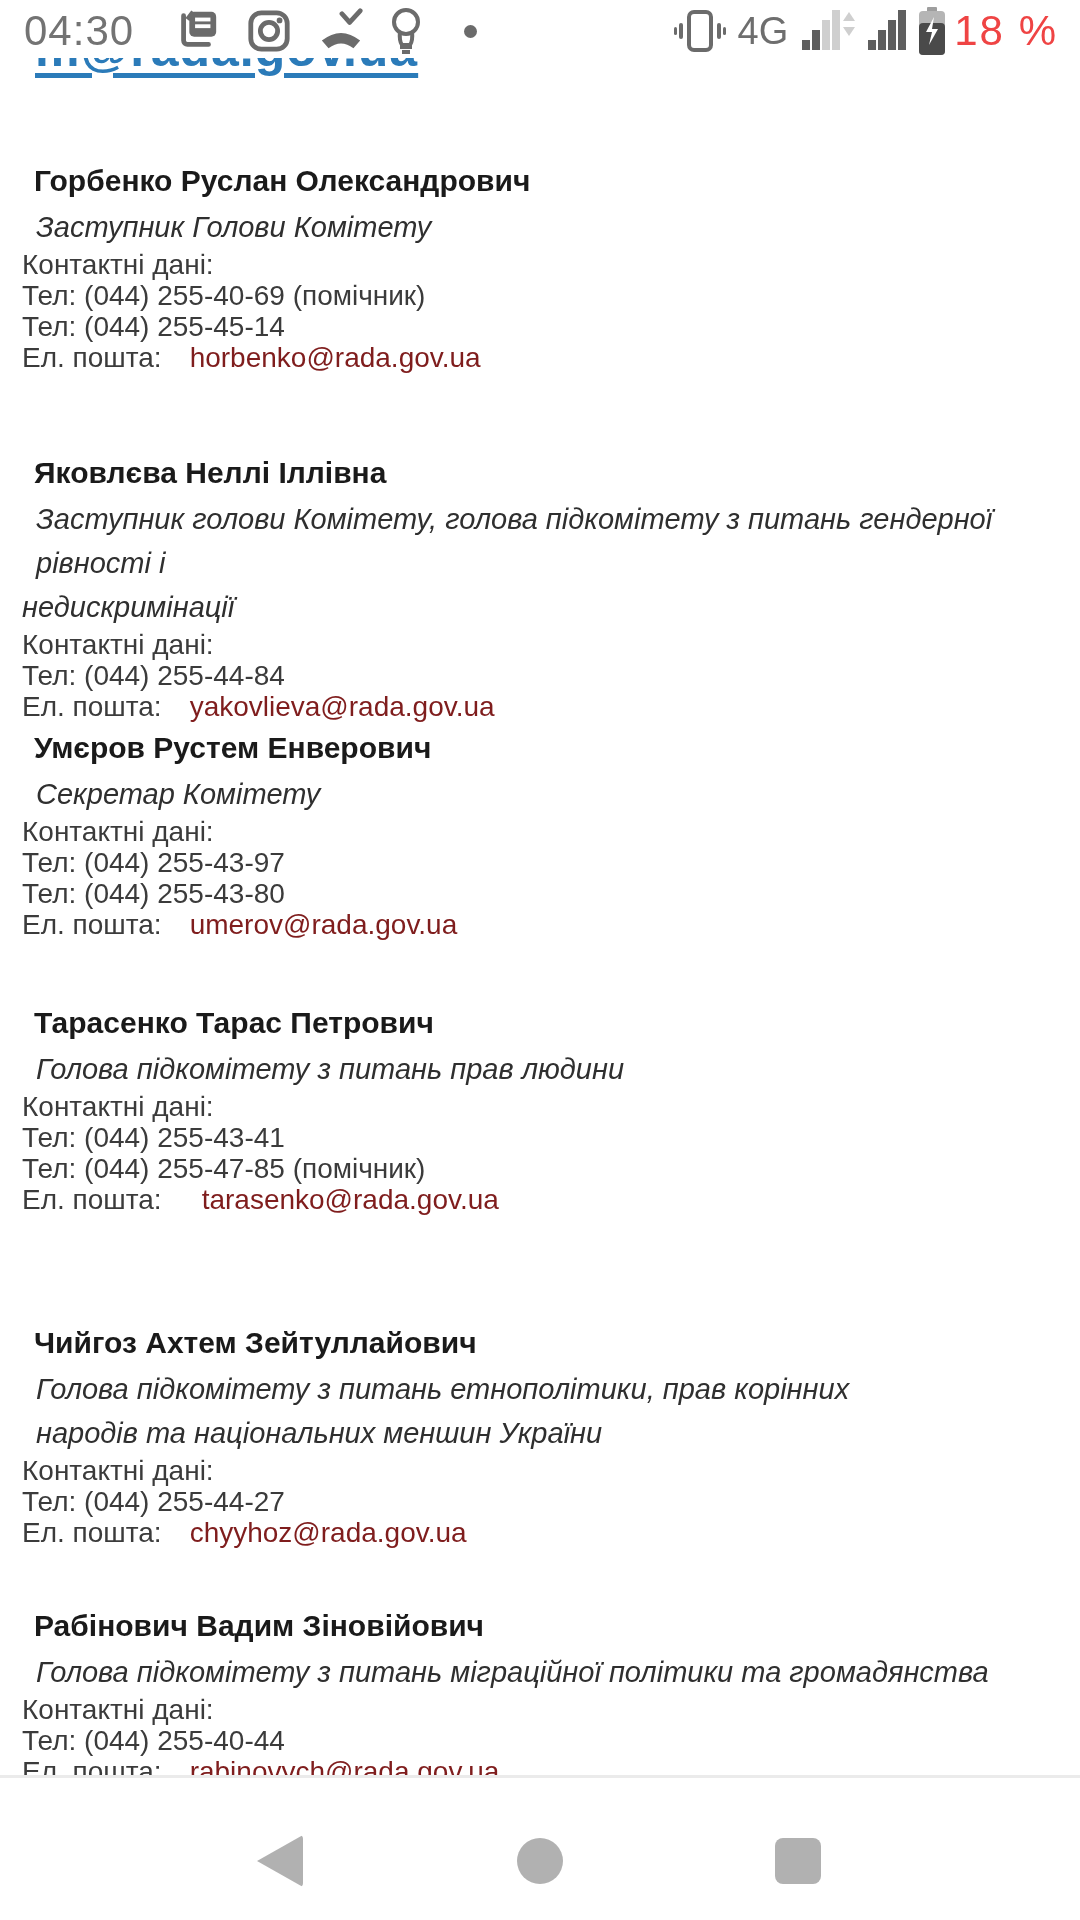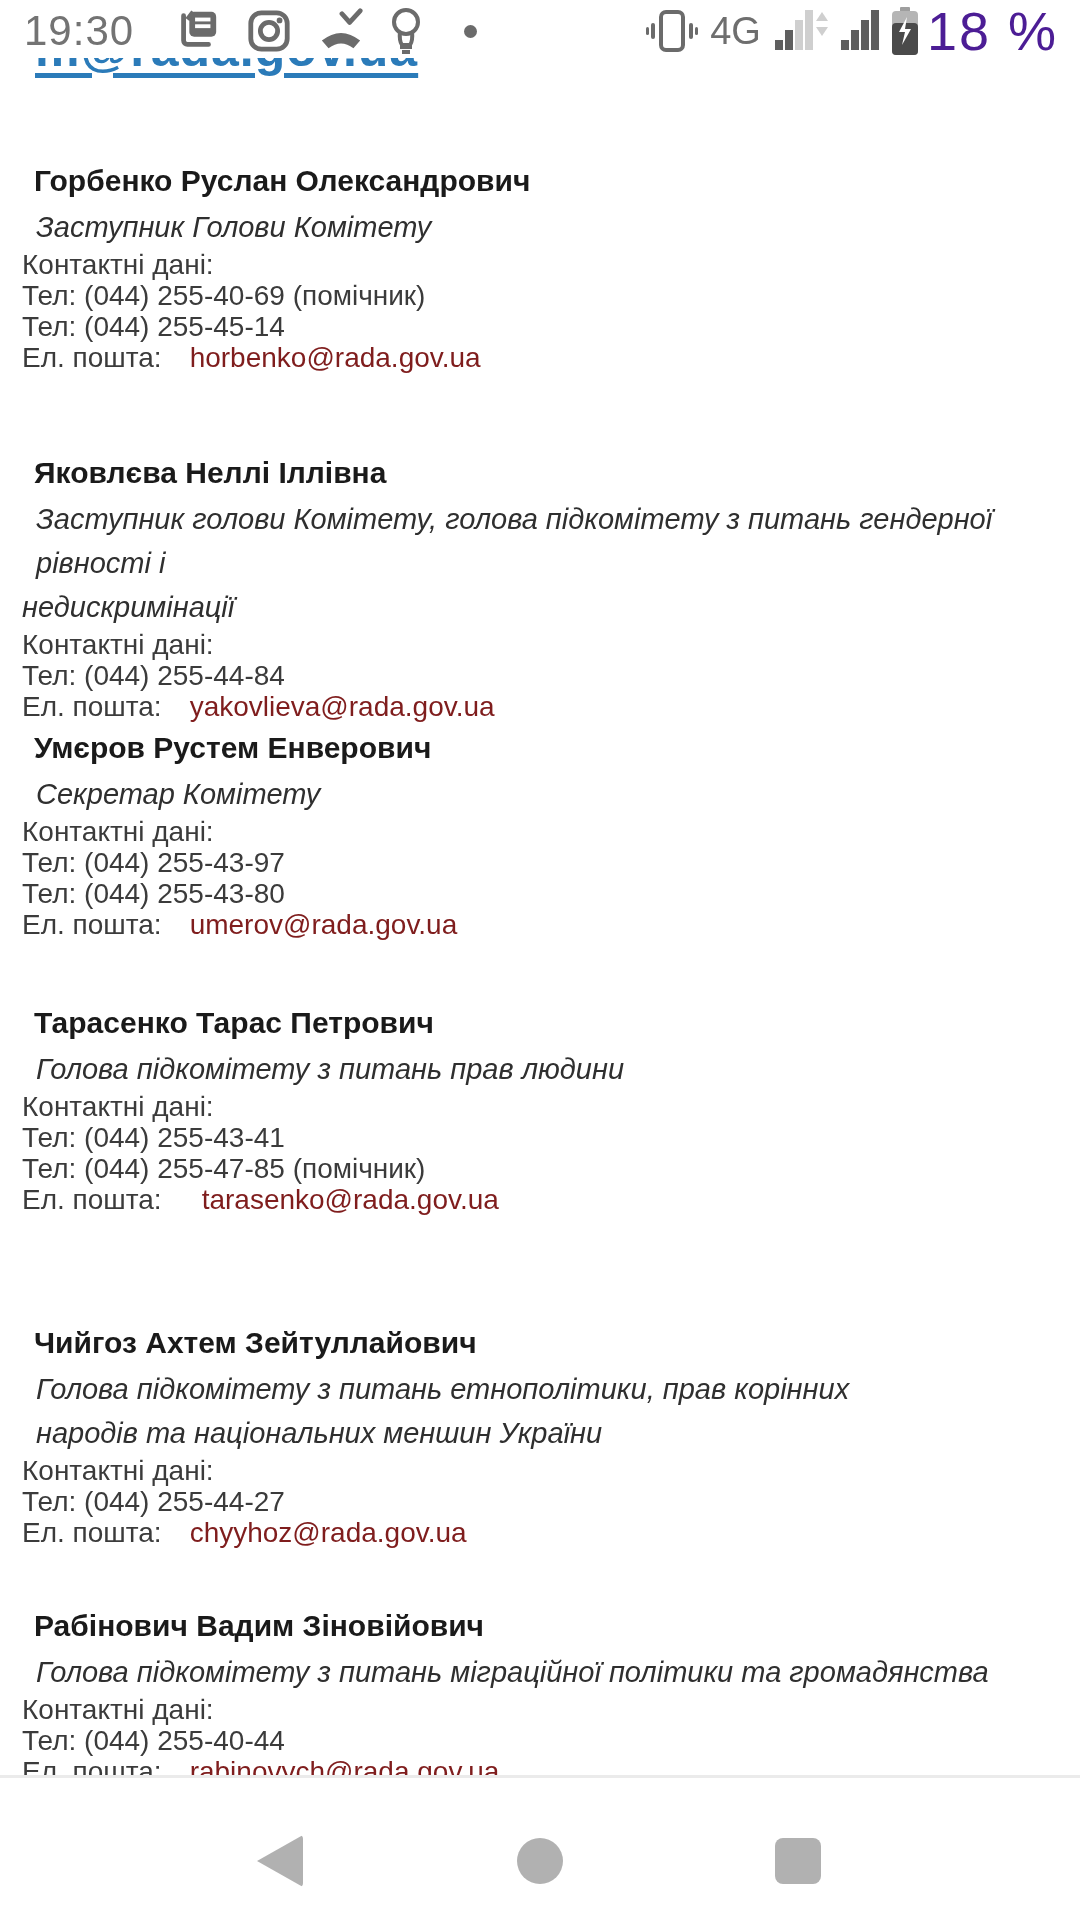--- a/index.html
+++ b/index.html
@@ -10,21 +10,21 @@
   
   .statusbar {
     position:absolute; top:0; left:0; right:0; height:58px;
     background:#fff; z-index:30;
     display:flex; align-items:center; padding:4px 22px 0 24px;
   }
   .sb-time { font-size:42px; color:#737373; letter-spacing:1px; margin-right:40px; }
   .sb-left { display:flex; align-items:center; gap:26px; }
   .sb-right { margin-left:auto; display:flex; align-items:center; gap:8px; }
   .sb-net { font-size:38px; color:#6e6e6e; margin:0 4px; }
-  .sb-batt-label { font-size:54px; color:#4c1d95; letter-spacing:2px; }
+  .sb-batt-label { font-size:42px; color:#ef4444; letter-spacing:2px; }
   .sbicon { display:block; }
   .sb-dot { width:13px; height:13px; border-radius:50%; background:#6b6b6b; margin-left:16px; }
 
   
   .content { position:absolute; inset:0; z-index:1; }
   .top-cut-link {
     position:absolute; top:24px; left:35px;
     font-size:50px; font-weight:bold; color:#2b7bb9;
     text-decoration:underline; text-decoration-thickness:5px; text-underline-offset:7px;
     letter-spacing:1px; line-height:1;
@@ -122,21 +122,21 @@
       <div class="c-pos">Голова підкомітету з питань міграційної політики та  громадянства</div>
       <div class="c-line">Контактні дані:</div>
       <div class="c-line">Тел: (044) 255-40-44</div>
       <div class="c-email-line">
         <span>Ел. пошта:</span><a class="c-email-link">rabinovych@rada.gov.ua</a>
       </div>
     </div>
   </div>
 
   <div class="statusbar">
-    <span class="sb-time">19:30</span>
+    <span class="sb-time">04:30</span>
 
     <span class="sb-left">
 
       <svg class="sbicon" width="46" height="46" viewBox="0 0 48 48">
         <path d="M10 8 v26 a4 4 0 0 0 4 4 h22" fill="none" stroke="#6b6b6b" stroke-width="5" stroke-linecap="round"></path>
         <rect x="16" y="4" width="28" height="26" rx="5" fill="#6b6b6b"></rect>
         <rect x="22" y="10" width="16" height="4" fill="#fff"></rect>
         <rect x="22" y="17" width="16" height="4" fill="#fff"></rect>
         <path d="M14 12 l6 -8" stroke="#6b6b6b" stroke-width="5" fill="none"></path>
       </svg>

